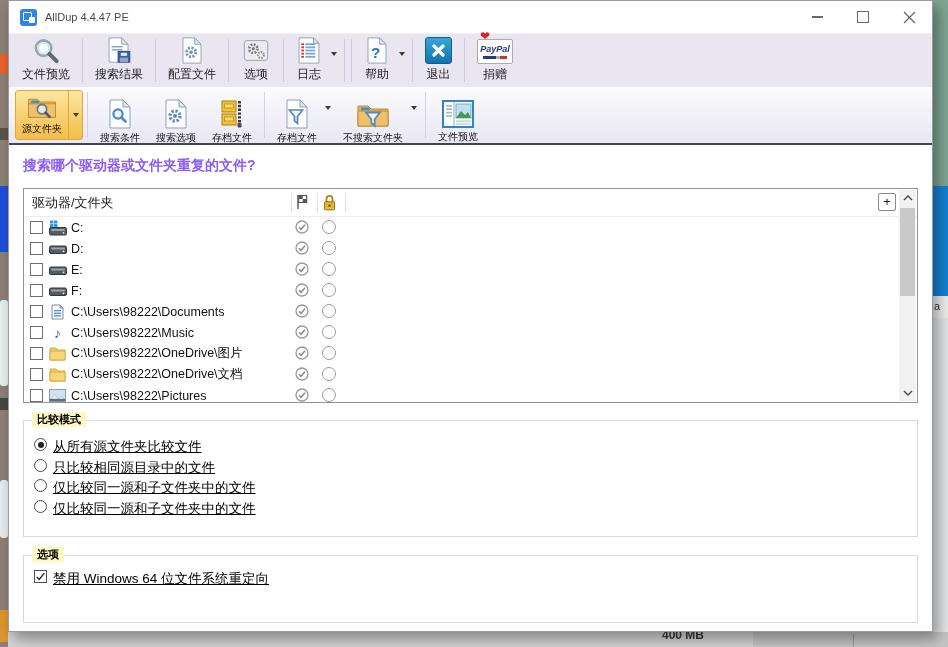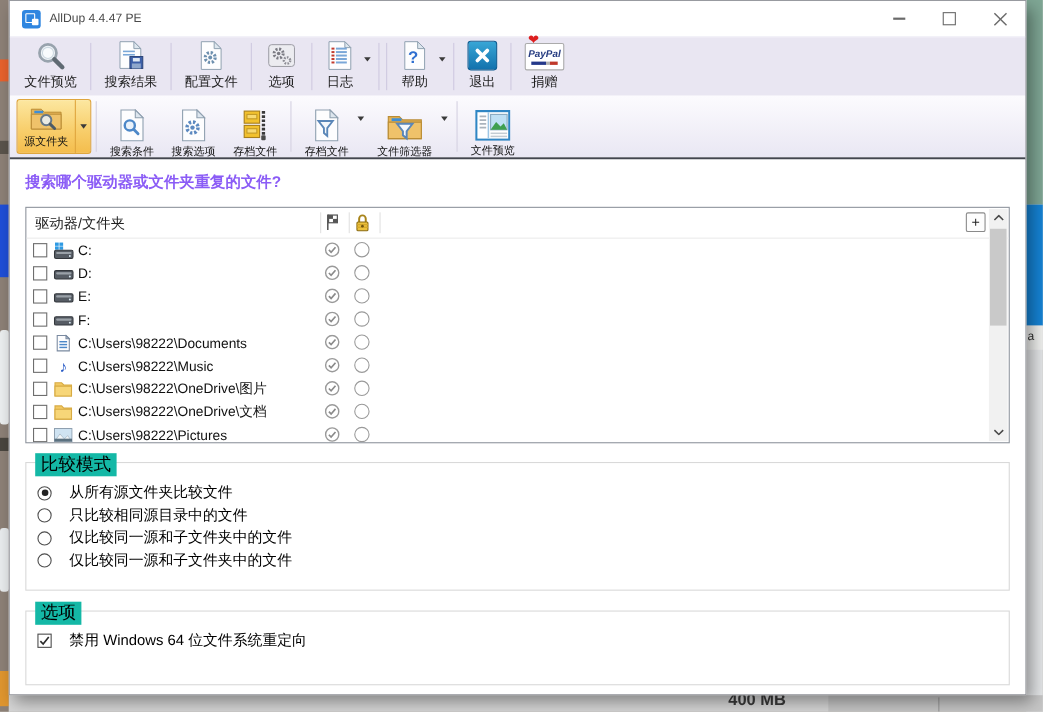--- a/index.html
+++ b/index.html
@@ -10,21 +10,21 @@
   
   .desk-left{position:absolute;left:0;top:0;width:8px;height:647px;background:#8d8177;}
   .desk-left .blob{position:absolute;left:0;width:8px;}
   .desk-right{position:absolute;left:933px;top:0;width:15px;height:647px;background:#e4e6e8;}
   .desk-right .seg-teal{position:absolute;top:0;left:0;width:15px;height:186px;background:#7fa795;}
   .desk-right .seg-blue{position:absolute;top:186px;left:0;width:15px;height:110px;background:#1583d5;}
   .desk-right .seg-light{position:absolute;top:296px;left:0;width:15px;height:22px;background:#f0f1ef;
        font-size:11px;color:#333;line-height:20px;padding-left:1px;box-sizing:border-box;}
   .desk-bottom{position:absolute;left:8px;top:632px;width:940px;height:15px;background:#c6c6c6;overflow:hidden;}
   .desk-bottom .lighter{position:absolute;left:0;top:0;width:745px;height:15px;background:#d6d6d6;}
-  .desk-bottom .frag{position:absolute;left:654px;top:-4px;font-size:15px;font-weight:bold;color:#3a3a3a;}
+  .desk-bottom .frag{position:absolute;left:654px;top:-4px;font-size:12px;font-weight:bold;color:#3a3a3a;}
   .desk-bottom .vdiv{position:absolute;left:845px;top:2px;width:1px;height:13px;background:#9a9a9a;}
 
   
   .window{position:absolute;left:8px;top:0;width:925px;height:632px;background:#fff;
           border:1px solid #989aa0;box-sizing:border-box;box-shadow:5px 7px 14px rgba(0,0,0,.38);}
 
   
   .titlebar{position:absolute;left:0;top:0;right:0;height:32px;background:#fff;display:flex;align-items:center;}
   .app-ic{width:17px;height:17px;margin-left:11px;border-radius:3px;background:#2f86e0;position:relative;}
   .app-ic:before{content:"";position:absolute;left:3px;top:3px;width:7px;height:7px;border:1.5px solid #fff;border-radius:1px;}
@@ -80,22 +80,22 @@
   
   .sbar{position:absolute;right:1px;top:1px;bottom:1px;width:17px;background:#f1f1f1;}
   .sb-up,.sb-dn{position:absolute;left:0;width:17px;height:16px;display:flex;align-items:center;justify-content:center;}
   .sb-up{top:0}.sb-dn{bottom:0}
   .sb-thumb{position:absolute;left:1px;top:18px;width:15px;height:88px;background:#c9c9c9;}
 
   
   .gbox{position:absolute;left:14px;width:895px;border:1px solid #d9d9d9;box-sizing:border-box;background:#fff;}
   .gb-compare{top:275px;height:117px;}
   .gb-options{top:410px;height:68px;}
-  .legend{position:absolute;top:-9px;left:8px;background:#14b8a6;padding:0 5px;font-size:16px;font-weight:normal;color:#000;}
-  .optrow{display:flex;align-items:center;gap:16px;font-size:13.5px;color:#000;height:20.5px;margin-left:10px;}
+  .legend{position:absolute;top:-9px;left:8px;background:#fef9c3;padding:0 5px;font-size:11px;font-weight:bold;color:#000;}
+  .optrow{display:flex;align-items:flex-start;gap:6px;font-size:13.5px;color:#000;height:20.5px;margin-left:10px;text-decoration:underline;}
   .gb-compare .rows{padding-top:17px;}
   .gb-options .rows{padding-top:14px;}
   .gb-options .optrow{height:24px;}
   .radio{width:13px;height:13px;border:1px solid #4e4e4e;border-radius:50%;box-sizing:border-box;background:#fff;position:relative;flex:none;}
   .radio.sel:after{content:"";position:absolute;left:2.5px;top:2.5px;width:6px;height:6px;border-radius:50%;background:#222;}
   .cbx{width:13px;height:13px;border:1px solid #4e4e4e;box-sizing:border-box;background:#fff;flex:none;display:flex;align-items:center;justify-content:center;}
 
   .plcard{width:34px;height:23px;background:#fff;border:1px solid #ababab;border-radius:2px;position:relative;
           display:flex;flex-direction:column;align-items:center;justify-content:center;}
   .plword{font-size:9px;font-weight:bold;font-style:italic;color:#253b80;line-height:9px;}
@@ -319,21 +319,21 @@
         <div class="caret"></div>
       </div>
 
     <div class="btn">
       <svg width="34" height="30" viewBox="0 0 34 30">
         <path d="M2,7 h10 l3,3 h17 v17 h-30 z" fill="#e7b456" stroke="#b98c35"></path>
         <path d="M2,12 h30 v15 h-30 z" fill="#efc26a" stroke="#b98c35"></path>
         <rect x="5" y="8.5" width="9" height="2.6" fill="#3e8ed6"></rect>
         <path d="M10,13.5 h14 l-5.3,6.8 v6.5 l-3.4,-2.8 v-3.7 z" fill="#f5f8fb" stroke="#5b87b8" stroke-width="1.8"></path>
       </svg>
-      <span class="lbl">文件筛选器</span>
+      <span class="lbl">不搜索文件夹</span>
     </div>
     <div class="drop">
         <div class="caret"></div>
       </div>
     <div class="tb2sep"></div>
 
     <div class="btn">
       <svg width="32" height="28" viewBox="0 0 32 28">
         <rect x="1" y="1" width="30" height="26" fill="#fff" stroke="#2f86c4" stroke-width="2"></rect>
         <line x1="12" y1="2" x2="12" y2="26" stroke="#9ec6e4" stroke-width="1.4"></line>

